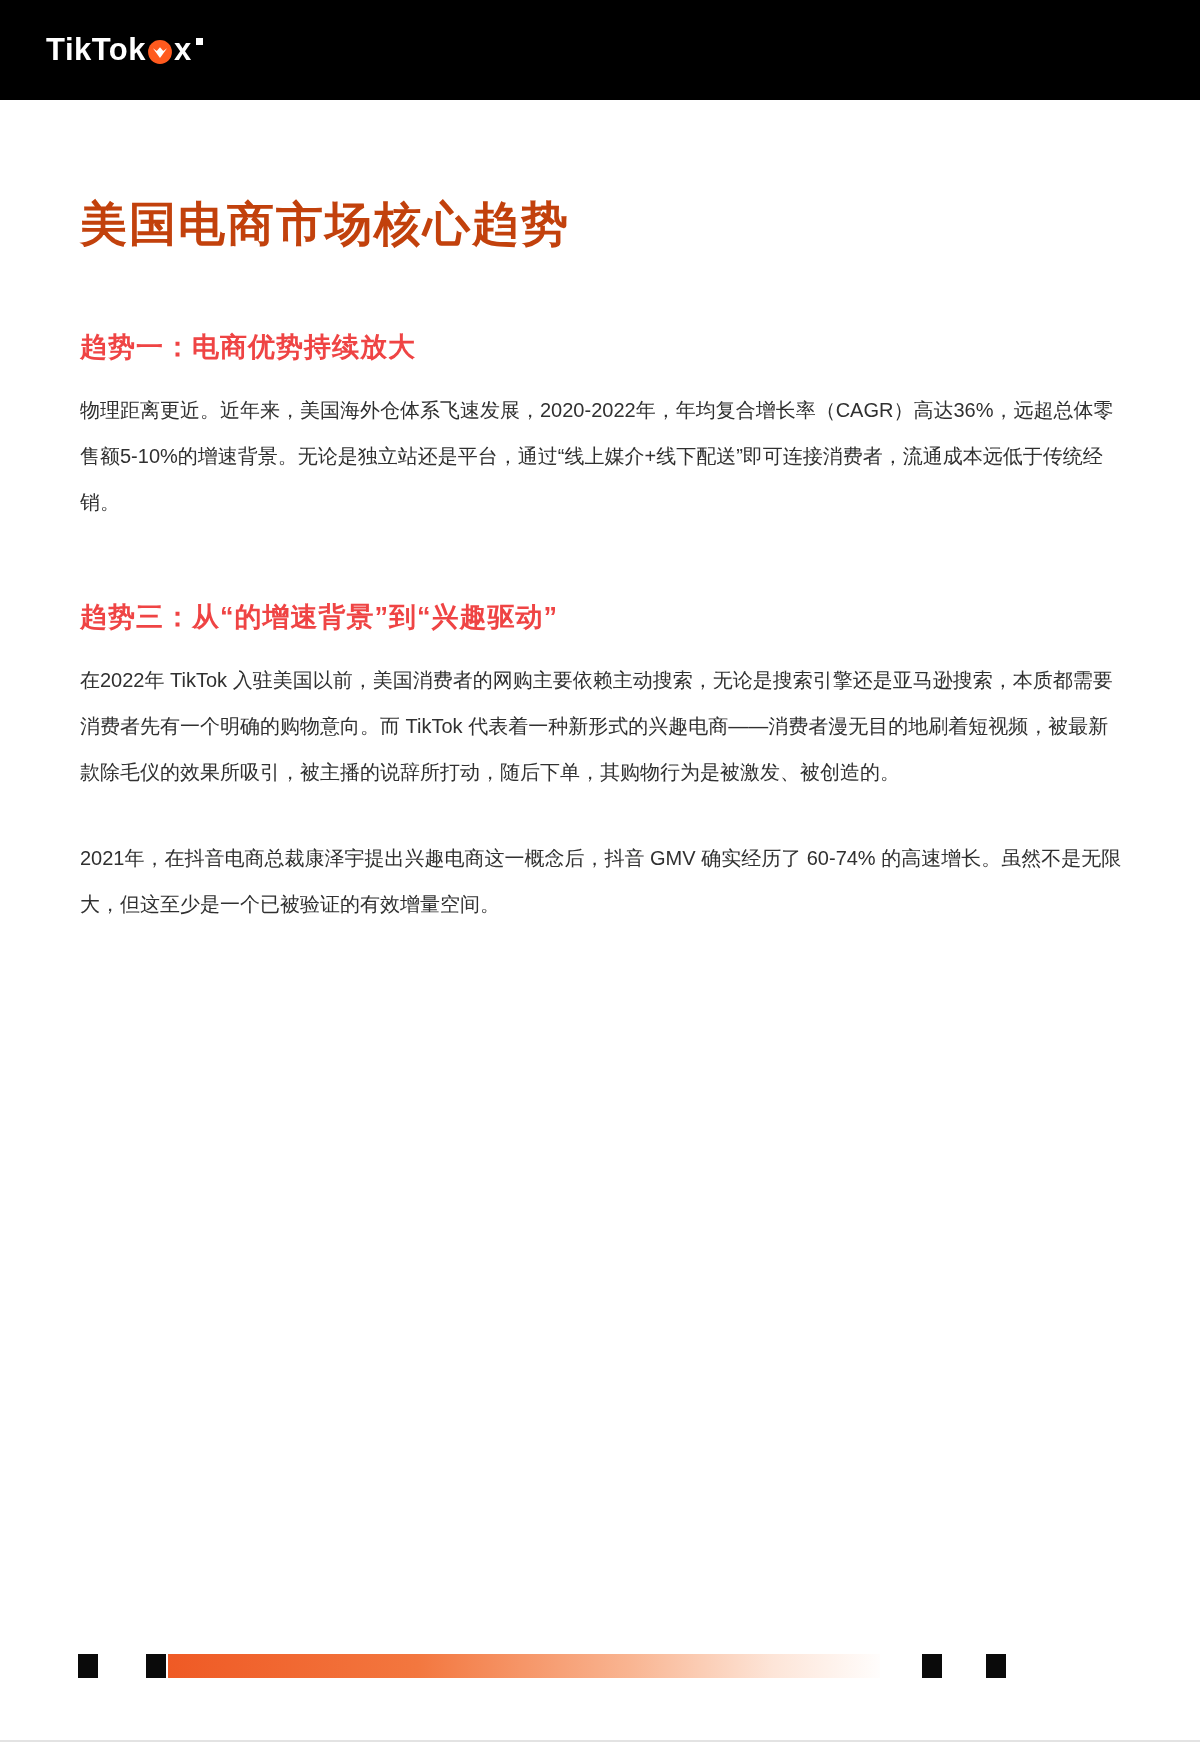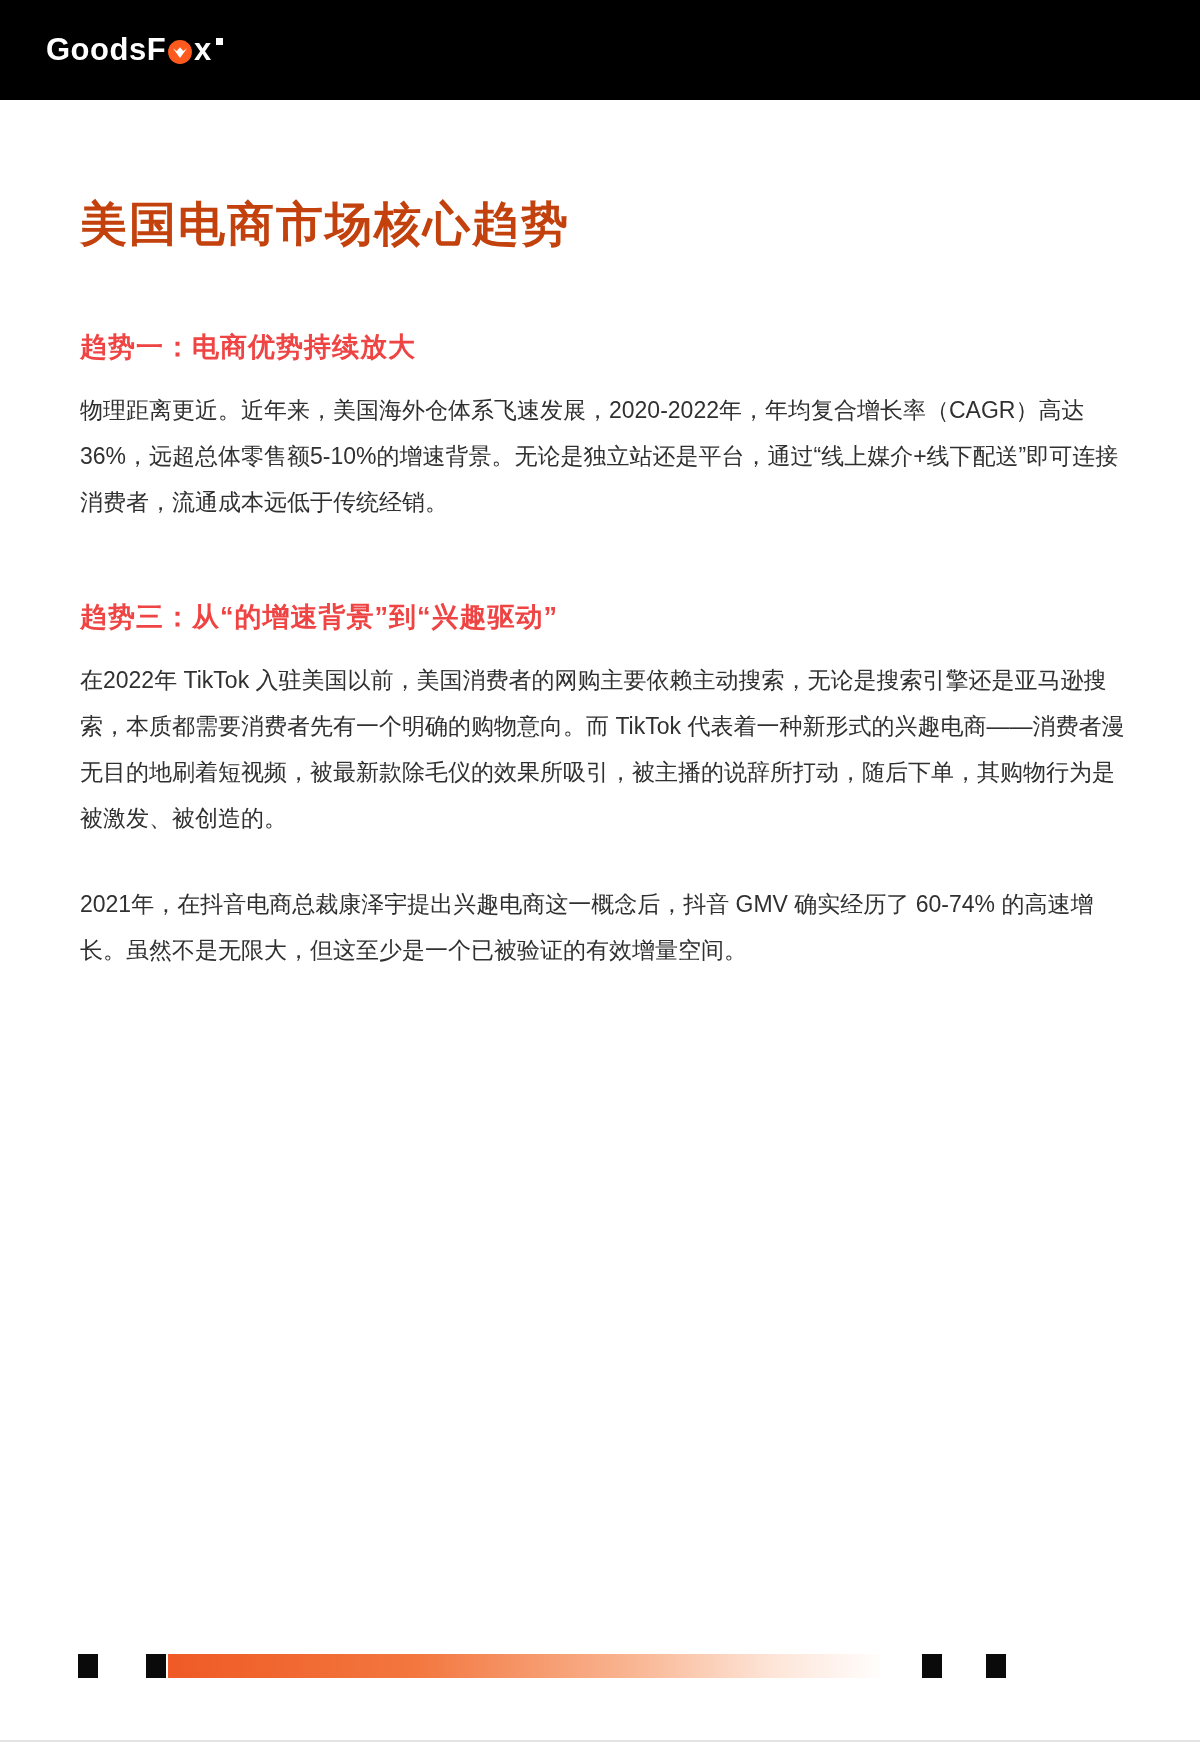--- a/index.html
+++ b/index.html
@@ -39,21 +39,21 @@
 
   .trend-heading {
     margin: 74px 0 0 0;
     font-size: 27px; line-height: 36px;
     font-weight: 700; color: #ef4444;
     letter-spacing: 1px;
   }
 
   .body-para {
     margin: 22px 0 0 0;
-    font-size: 23px; line-height: 46px;
+    font-size: 20px; line-height: 46px;
     color: #303030;
   }
   .body-para + .body-para { margin-top: 40px; }
 
   
   .page-footer { position: absolute; left: 0; right: 0; top: 1653px; height: 26px; }
   .footer-sq { position: absolute; top: 1px; width: 20px; height: 24px; background: #0a0a0a; }
   .sq-1 { left: 78px; }
   .sq-2 { left: 146px; }
   .sq-3 { left: 922px; }
@@ -63,21 +63,21 @@
     background: linear-gradient(90deg, #ef5a25 0%, #f3773f 35%, #f9b592 65%, #fde5d8 85%, #fffdfc 100%);
   }
 
   .bottom-edge { position: absolute; left: 0; right: 0; bottom: 0; height: 2px; background: #e3e3e3; }
 </style>
 </head>
 <body>
 
 <header class="header">
   <div class="logo">
-    <span>GoodsF</span>
+    <span>TikTok</span>
     <span class="fox-o">
       <svg width="26" height="26" viewBox="0 0 24 24">
         <circle cx="12" cy="12" r="11" fill="#FF5A1E"></circle>
         <path d="M5.5 8.5 L9 11 L12 7.5 L15 11 L18.5 8.5 L12 17.5 Z" fill="#ffffff"></path>
       </svg>
     </span>
     <span>x</span>
     <span class="tm-square"></span>
   </div>
 </header>

